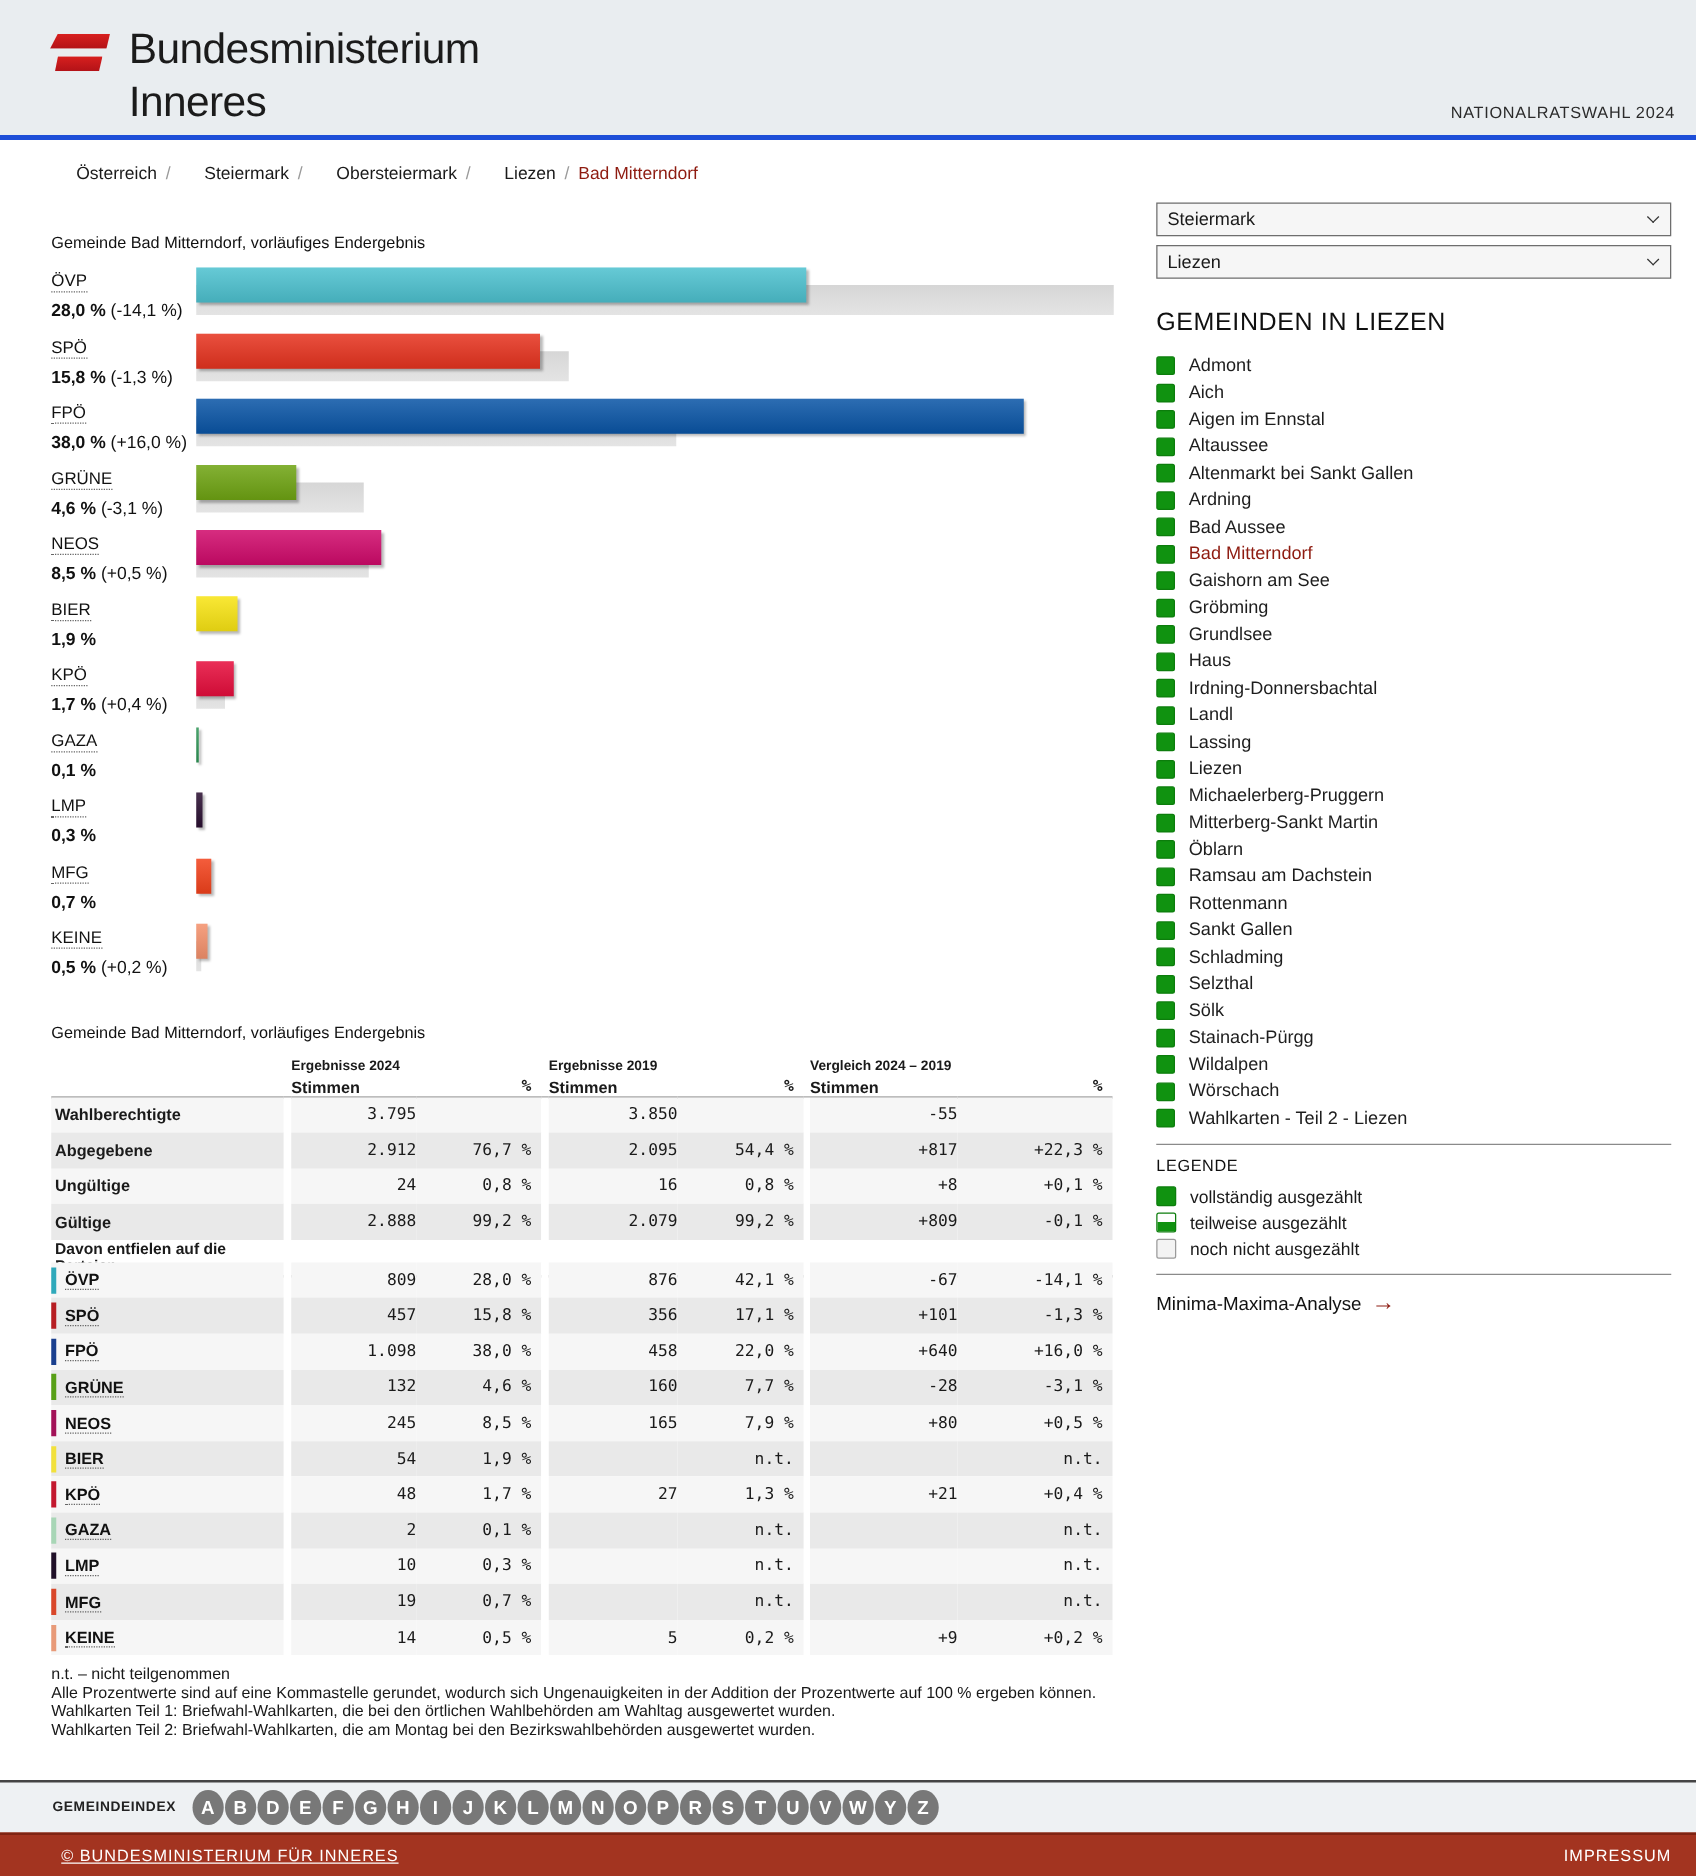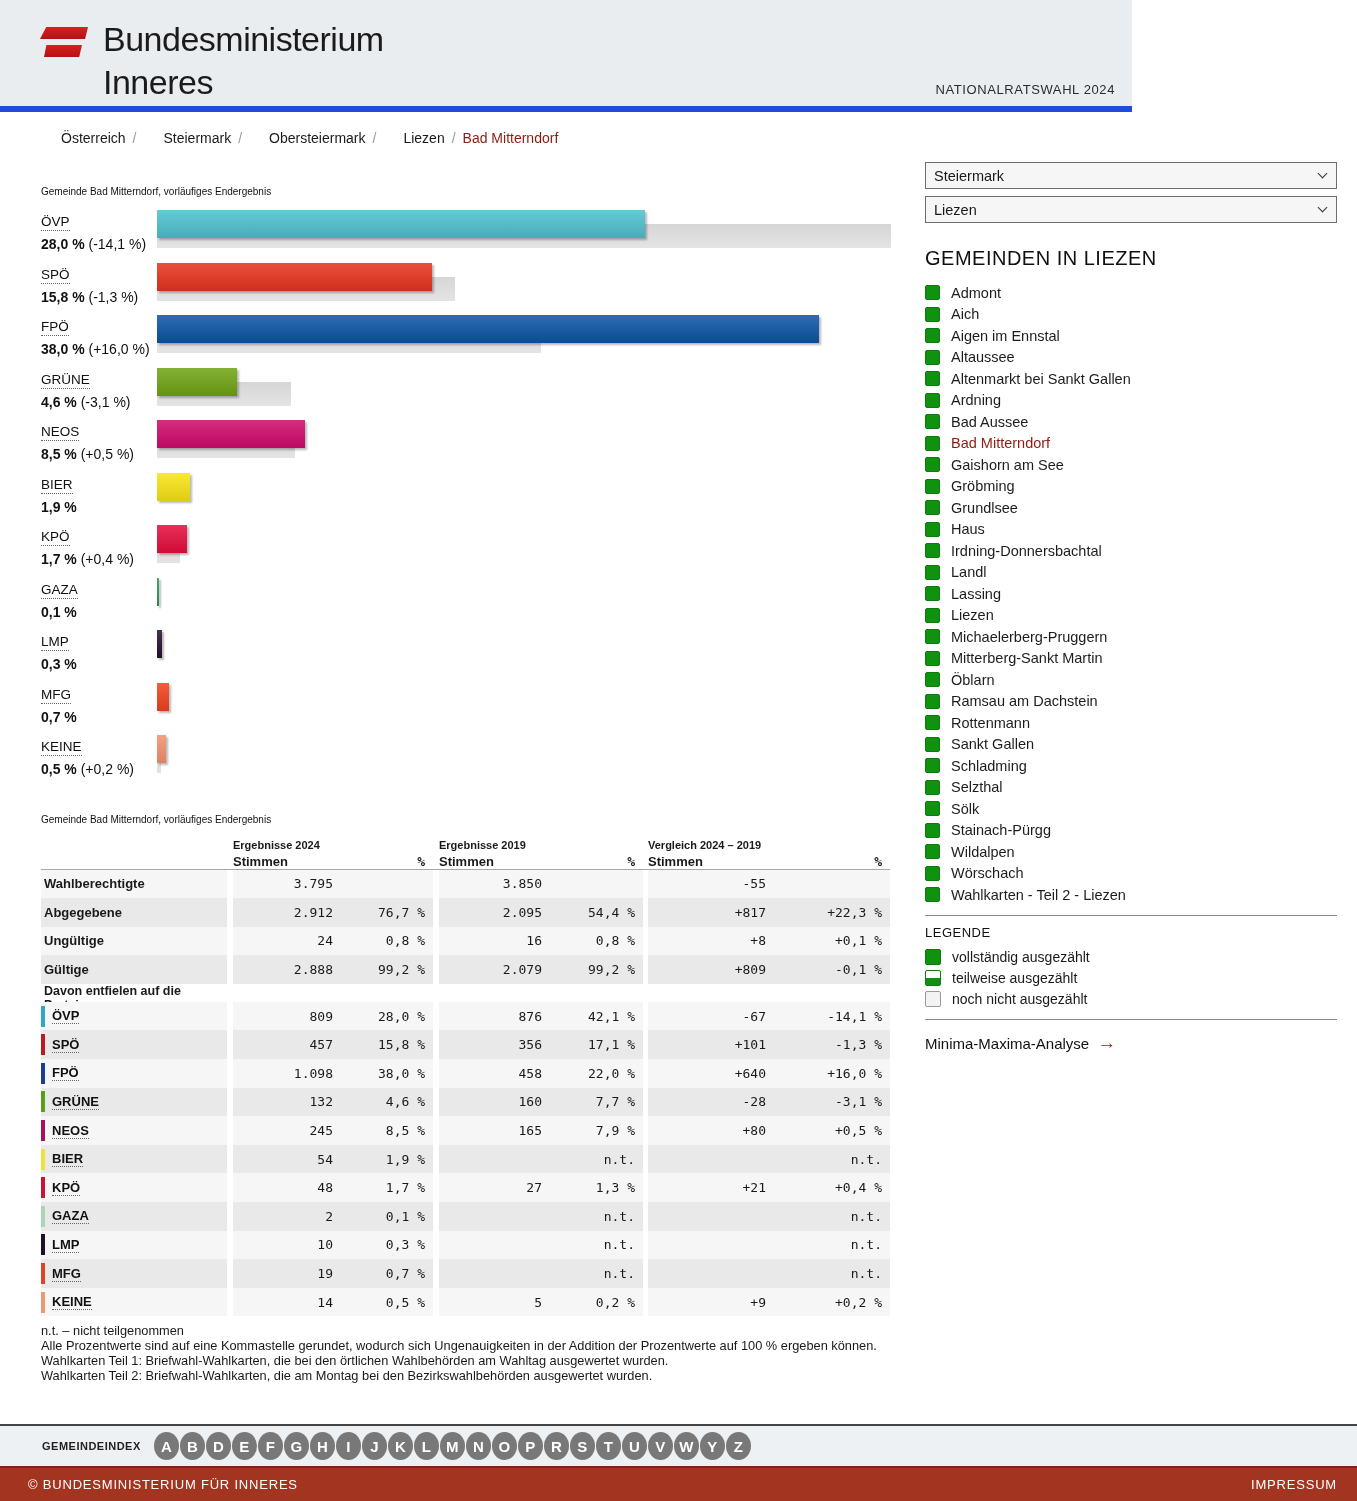--- a/index.html
+++ b/index.html
@@ -1,41 +1,41 @@
 <!DOCTYPE html>
 <html lang="de"><head>
 <meta charset="utf-8">
 <style>
   * { margin:0; padding:0; box-sizing:border-box; }
   body { font-family:"Liberation Sans", sans-serif; background:#fff; color:#1a1a1a; }
   .page { position:relative; width:1357px; height:1501px; background:#fff; overflow:hidden; }
 
   
-  .hdr { position:absolute; top:0; left:0; width:1132px; height:112px;
-         background:#e9edf0; border-bottom:6px solid #1d4ed8; }
+  .hdr { position:absolute; top:0; left:0; width:1357px; height:112px;
+         background:#e9edf0; border-bottom:4px solid #1d4ed8; }
   .flag { position:absolute; left:40px; top:27px; width:48px; height:32px; }
   .flag .b1 { position:absolute; top:0; left:0; width:48px; height:12px;
               background:linear-gradient(#d8201f,#b31217);
               clip-path:polygon(13% 0,100% 0,94% 100%,0 100%); }
   .flag .b2 { position:absolute; top:18px; left:4px; width:40px; height:12px;
               background:linear-gradient(#d8201f,#b31217);
               clip-path:polygon(6% 0,95% 0,88% 100%,0 100%); }
   .hdr-title { position:absolute; left:103px; top:18px; font-size:34px; line-height:43px;
                color:#1b1b1b; letter-spacing:-.5px; }
   .election { position:absolute; right:17px; top:82px; font-size:13px; color:#2b2b2b; letter-spacing:.6px; }
 
   
   .crumbs { position:absolute; left:41px; top:130px; font-size:14px; color:#1a1a1a; }
   .crumbs a { color:#1a1a1a; text-decoration:none;margin-left:20px; }
   .crumbs .sep { color:#9a9a9a; margin:0 7px; }
   .crumbs .cur { color:#8e1b10; }
 
   
   .left { position:absolute; left:41px; top:186px; width:849px; }
-  .blk-title { font-size:10px; color:#111; margin-bottom:13px; }
+  .blk-title { font-size:13px; color:#111; margin-bottom:13px; }
 
   .chart-row { display:flex; height:52.5px; }
   .c-label { width:116px; flex:none; padding-top:2px; }
   .party-link { font-size:13.5px; color:#111; text-decoration:none;
                 border-bottom:1px dotted #666; padding-bottom:1px; }
   .c-pct { margin-top:6px; font-size:14px; color:#111; white-space:nowrap; }
   .c-pct b { font-weight:bold; }
   .c-bars { position:relative; flex:1; }
   .bar-prev { position:absolute; left:0; top:14px; height:24px;
               background:linear-gradient(#d6d6d6,#e4e4e4); }
@@ -97,21 +97,21 @@
          background:#eef1f3; border-top:2px solid #444; display:flex; align-items:center; }
   .idx-label { margin-left:42px; margin-right:13px; font-size:11px; font-weight:bold;
                letter-spacing:.5px; color:#222; }
   .letter { width:25px; height:28px; margin-right:1px; border-radius:50%; background:#787878;
             color:#fff; font-size:15px; font-weight:bold; display:flex; align-items:center;
             justify-content:center; cursor:pointer; }
   .foot { position:absolute; top:1466px; left:0; width:1357px; height:35px;
           background:#a33420; border-top:2px solid #7f2413; color:#fff;
           display:flex; align-items:center; justify-content:space-between;
           font-size:13px; letter-spacing:.8px; }
-  .foot .c { margin-left:28px; }
+  .foot .c { margin-left:49px;text-decoration:underline; }
   .foot .i { margin-right:20px; cursor:pointer; }
 </style>
 </head>
 <body>
 
 <div class="page">
 
   <div class="hdr">
     <div class="flag">
       <div class="b1"></div>

